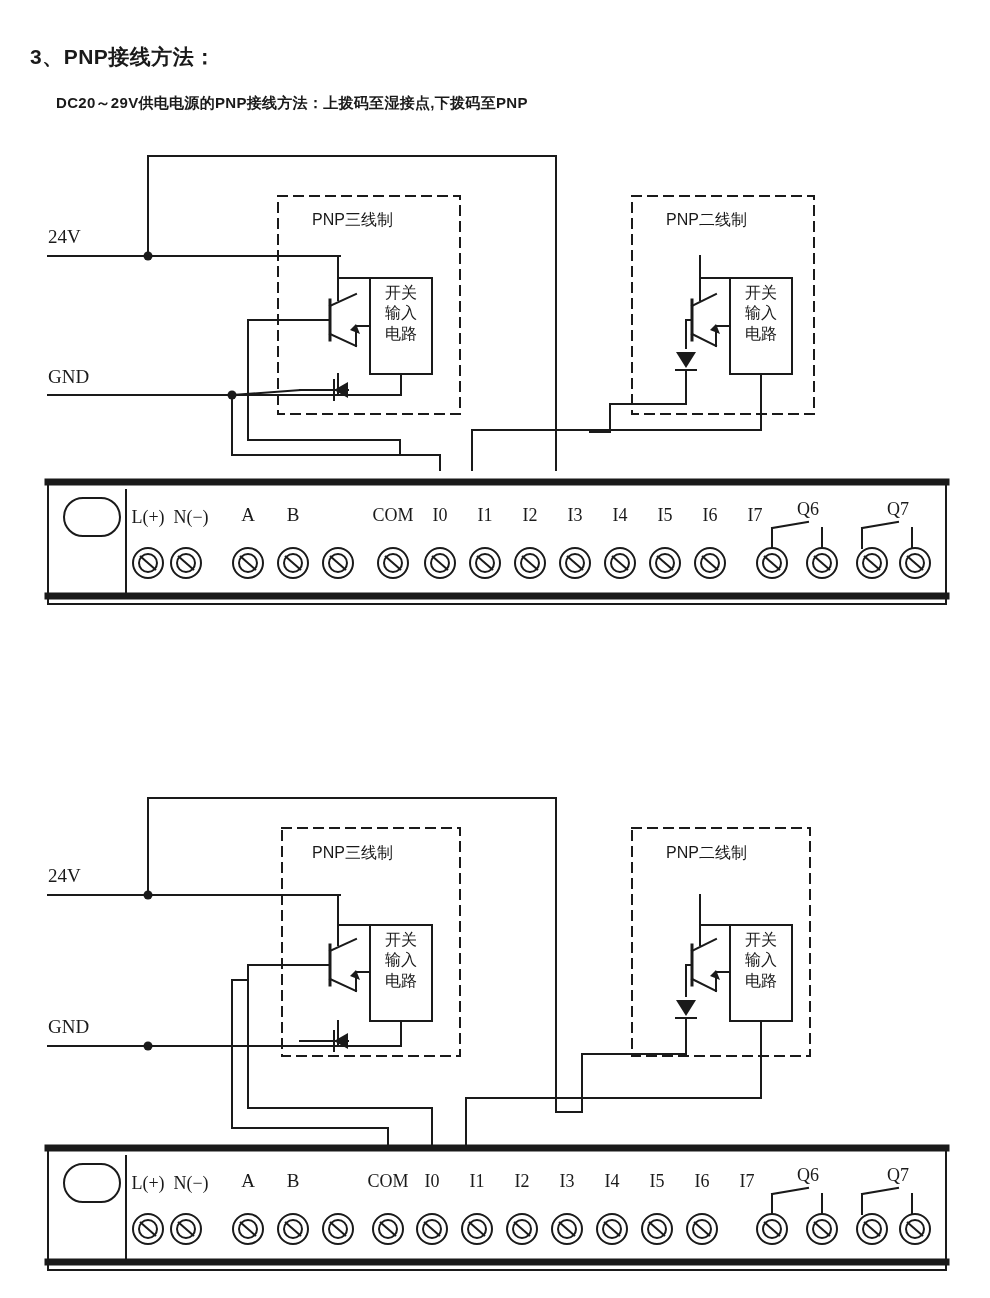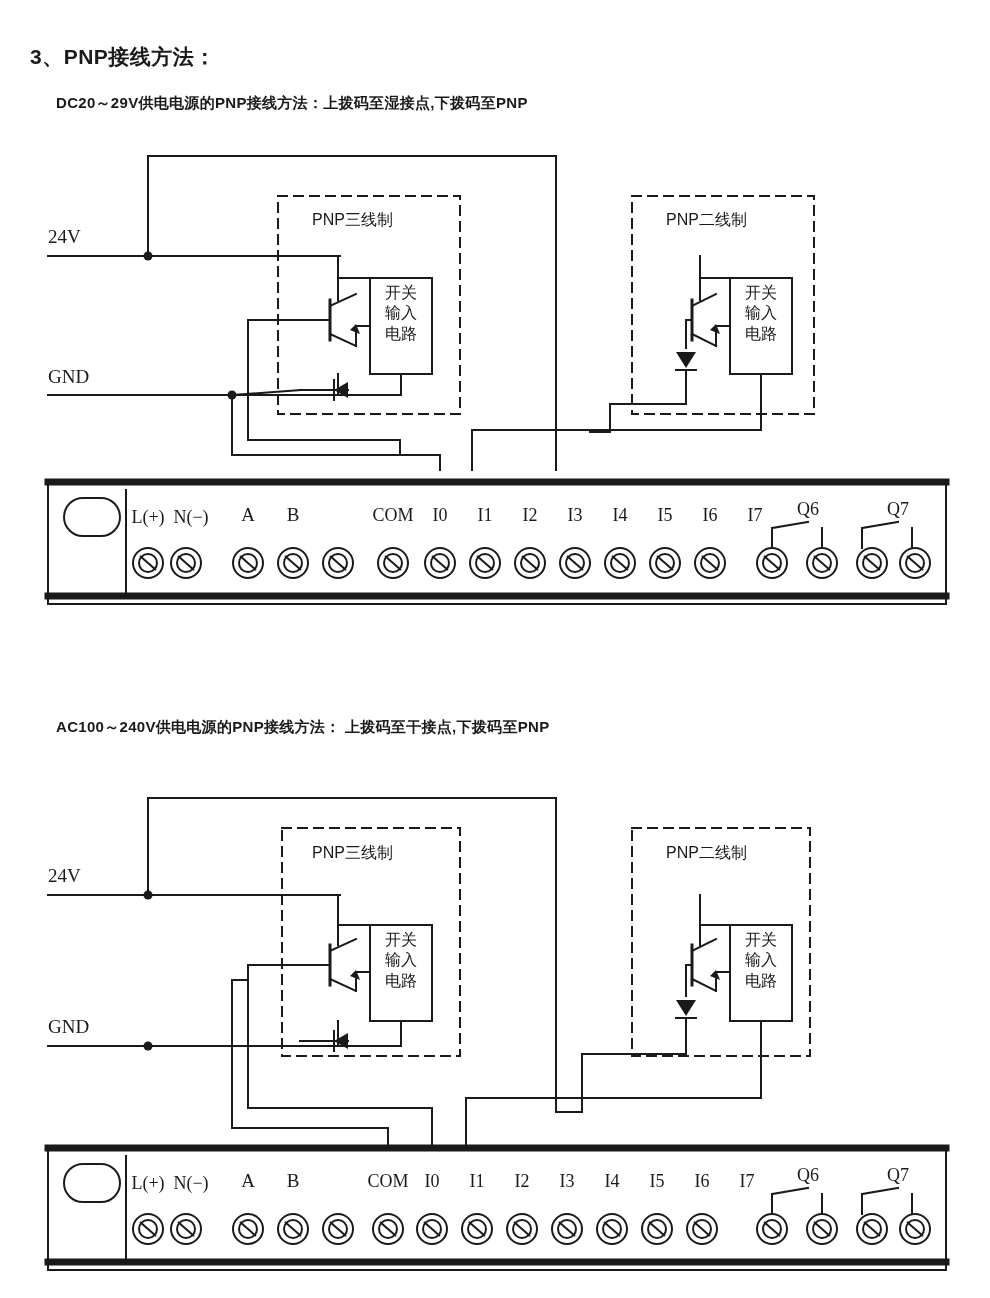--- a/index.html
+++ b/index.html
@@ -42,21 +42,20 @@
 </style>
 </head>
 <body>
 
 <div class="page">
 
   <div class="heading" style="left:30px; top:43px;">3、PNP接线方法：</div>
 
   <div class="subheading" style="left:56px; top:94px;">DC20～29V供电电源的PNP接线方法：上拨码至湿接点,下拨码至PNP</div>
 
-  <div class="subheading" style="left:56px; top:718px;">AC100～240V供电电源的PNP接线方法： 上拨码至干接点,下拨码至PNP</div>
 
   <svg class="svg-layer" width="990" height="1298" viewBox="0 0 990 1298">
     <g fill="none" stroke="#1a1a1a" stroke-width="2" stroke-linecap="square">
 
       <path d="M148 256 L148 156 L556 156 L556 470"></path>
 
       <path d="M48 256 L340 256"></path>
 
       <path d="M48 395 L340 395"></path>
 

